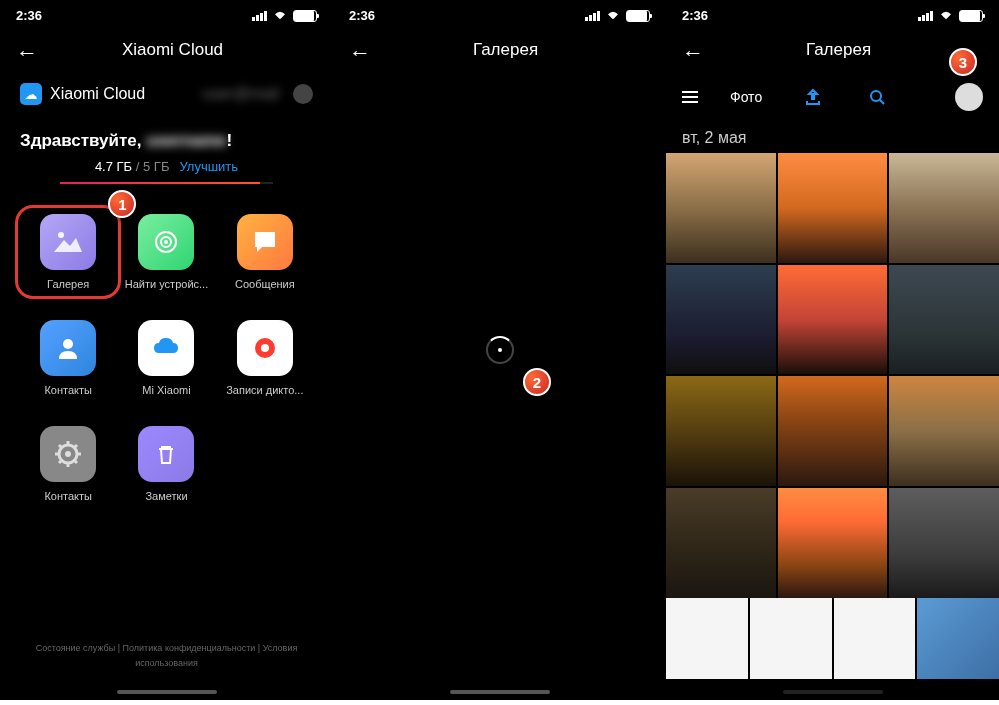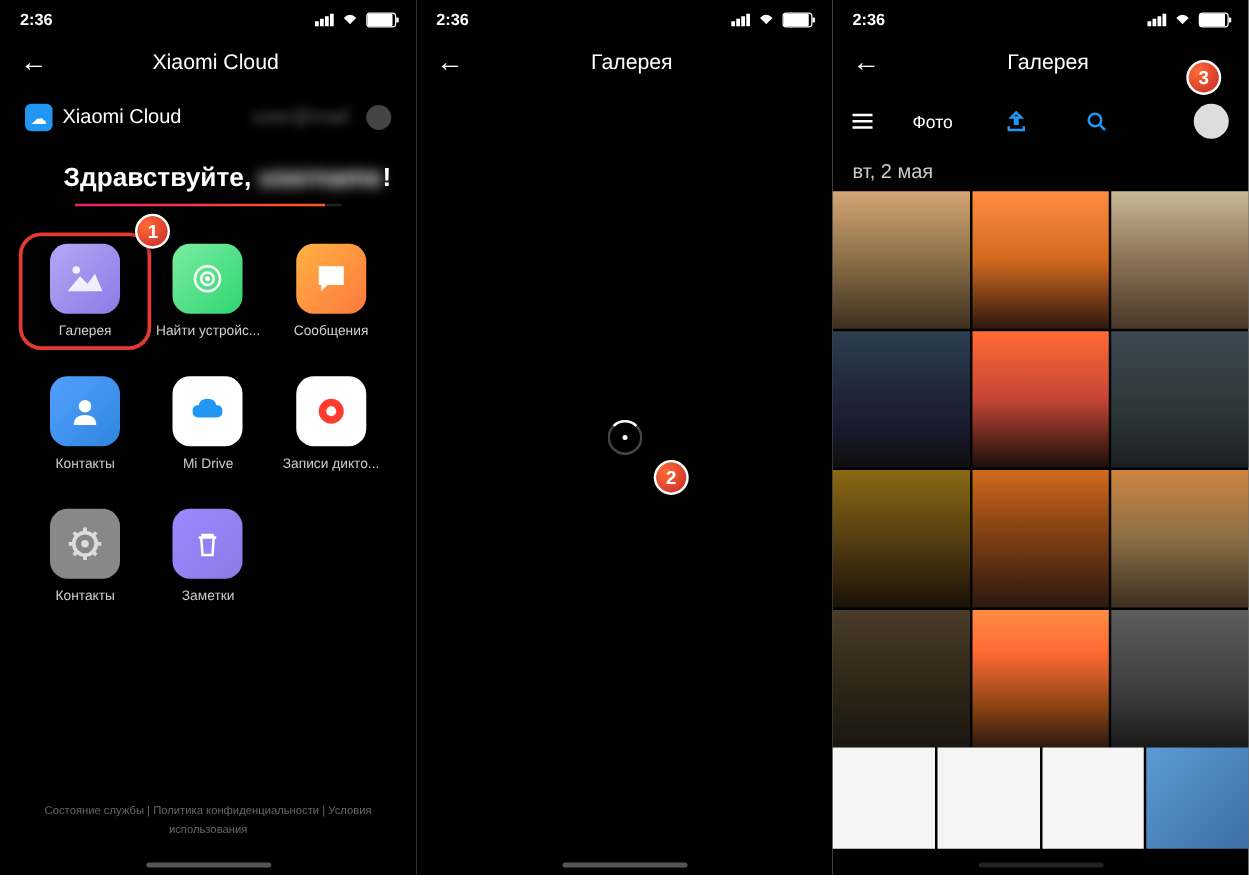--- a/index.html
+++ b/index.html
@@ -15,21 +15,21 @@
 .battery{width:24px;height:12px;border:1.5px solid #fff;border-radius:3px;position:relative}
 .battery::after{content:'';position:absolute;right:-3px;top:3px;width:2px;height:4px;background:#fff;border-radius:0 1px 1px 0}
 .battery-fill{background:#fff;height:100%;width:90%;border-radius:1px}
 .header{display:flex;align-items:center;padding:10px 16px}
 .back-arrow{font-size:22px;margin-right:20px}
 .header-title{font-size:17px;font-weight:500;flex:1;text-align:center;margin-right:30px}
 .account-row{display:flex;align-items:center;padding:10px 20px;gap:8px}
 .cloud-icon{width:22px;height:22px;background:#2196f3;border-radius:5px;display:flex;align-items:center;justify-content:center;font-size:13px}
 .account-email{margin-left:auto;color:#666;filter:blur(4px)}
 .avatar-sm{width:20px;height:20px;background:#444;border-radius:50%;margin-left:6px}
-.greeting{text-align:right;font-size:21px;font-weight:600;padding:16px 20px 8px}
+.greeting{text-align:left;font-size:17px;font-weight:600;padding:16px 20px 8px}
 .storage-row{display:flex;align-items:center;justify-content:center;gap:10px;font-size:13px;padding-bottom:8px}
 .storage-used{color:#fff}
 .storage-total{color:#888}
 .upgrade{color:#2196f3;font-weight:500}
 .storage-bar{height:2px;background:#222;margin:0 60px 30px;position:relative}
 .storage-fill{height:100%;width:94%;background:linear-gradient(90deg,#e91e63,#ff5722)}
 .apps-grid{display:grid;grid-template-columns:repeat(3,1fr);gap:30px 10px;padding:0 24px}
 .app-item{display:flex;flex-direction:column;align-items:center;gap:8px;position:relative}
 .app-icon{width:56px;height:56px;border-radius:14px;display:flex;align-items:center;justify-content:center;font-size:28px}
 .app-label{font-size:11px;color:#ccc;text-align:center;max-width:90px;overflow:hidden;text-overflow:ellipsis;white-space:nowrap}
@@ -105,20 +105,24 @@
   </div>
   <div class="account-row">
     <div class="cloud-icon">☁</div>
     <span>Xiaomi Cloud</span>
     <span class="account-email">user@mail</span>
     <div class="avatar-sm"></div>
   </div>
   <div class="greeting">
     <span>Здравствуйте, </span><span class="blur">username</span><span>!</span>
   </div>
+  <div class="storage-row">
+    <span><span class="storage-used">4.7 ГБ</span><span class="storage-total"> / </span><span class="storage-total">5 ГБ</span></span>
+    <span class="upgrade">Улучшить</span>
+  </div>
   <div class="storage-bar">
         <div class="storage-fill"></div>
       </div>
 
   <div class="apps-grid">
     <div class="app-item highlighted">
       <div class="badge" style="top:-18px;right:-18px">1</div>
       <div class="app-icon ic-gallery">
             <svg viewBox="0 0 36 36">
               <circle cx="11" cy="11" r="3" fill="#fff" opacity=".9"></circle>
@@ -153,21 +157,21 @@
             </svg>
           </div>
       <span class="app-label">Контакты</span>
     </div>
     <div class="app-item">
       <div class="app-icon ic-drive">
             <svg width="34" height="34" viewBox="0 0 34 34">
               <path d="M10 22 Q5 22 5 17 Q5 12 10 12 Q11 7 17 7 Q23 7 24 12 Q29 12 29 17 Q29 22 24 22 Z" fill="#2196f3"></path>
             </svg>
           </div>
-      <span class="app-label">Mi Drive</span>
+      <span class="app-label">Mi Xiaomi</span>
     </div>
     <div class="app-item">
       <div class="app-icon ic-record">
             <svg width="30" height="30" viewBox="0 0 30 30">
               <circle cx="15" cy="15" r="10" fill="#ff3b30"></circle>
               <circle cx="15" cy="15" r="4" fill="#fff"></circle>
             </svg>
           </div>
       <span class="app-label">Записи дикто...</span>
     </div>

